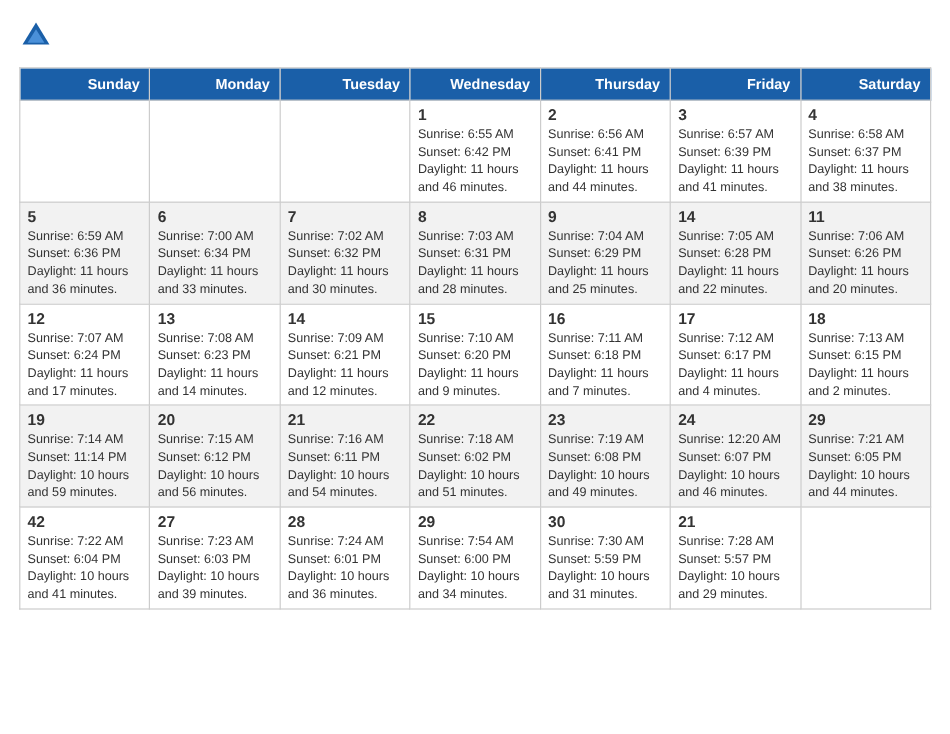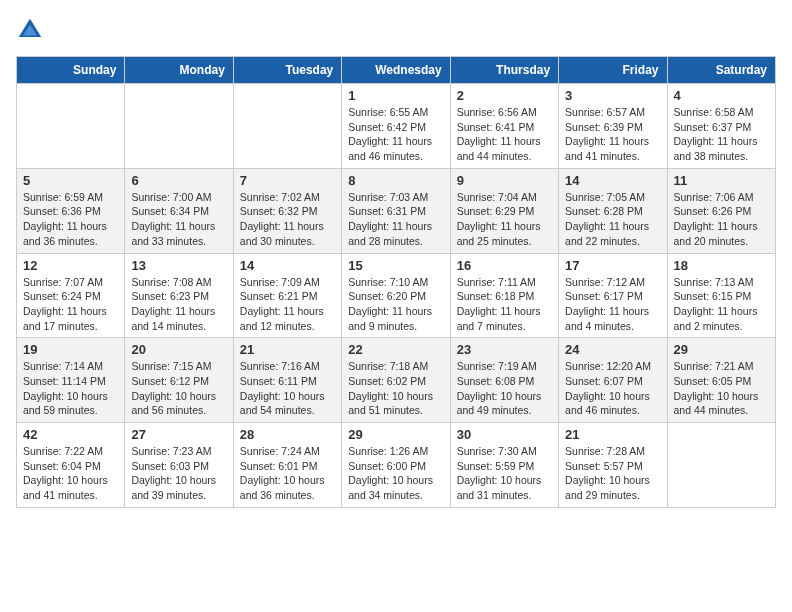--- a/index.html
+++ b/index.html
@@ -329,21 +329,21 @@
         </td>
         <td>
           <span class="day-number">28</span>
           <div class="day-info">Sunrise: 7:24 AM
 Sunset: 6:01 PM
 Daylight: 10 hours
 and 36 minutes.</div>
         </td>
         <td>
           <span class="day-number">29</span>
-          <div class="day-info">Sunrise: 1:26 AM
+          <div class="day-info">Sunrise: 7:54 AM
 Sunset: 6:00 PM
 Daylight: 10 hours
 and 34 minutes.</div>
         </td>
         <td>
           <span class="day-number">30</span>
           <div class="day-info">Sunrise: 7:30 AM
 Sunset: 5:59 PM
 Daylight: 10 hours
 and 31 minutes.</div>

